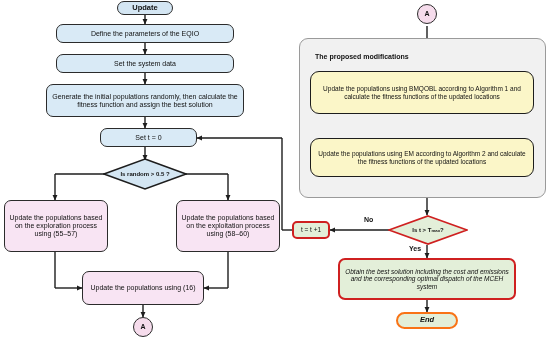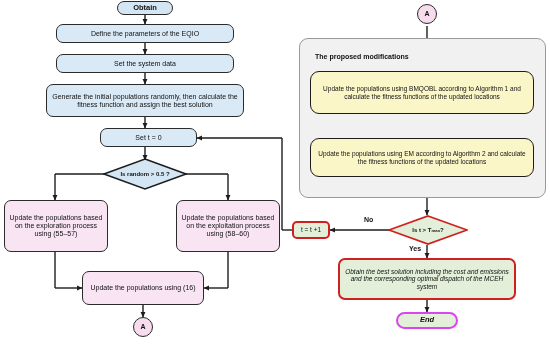--- a/index.html
+++ b/index.html
@@ -16,21 +16,21 @@
   .node{position:absolute;box-sizing:border-box;display:flex;align-items:center;
         justify-content:center;text-align:center;line-height:1.12;}
   .node span{display:block;padding:0 3px;}
 
   
   .term{            
     border-radius:999px;
     font-weight:bold;
   }
   .term.blue{background:#d4e6f3;border:1.4px solid #2b2b2b;color:#111;}
-  .term.red{background:#e3efd9;border:2px solid #d946ef;color:#111;font-style:italic;}
+  .term.red{background:#e3efd9;border:2px solid #f97316;color:#111;font-style:italic;}
 
   .proc{border-radius:7px;}
   .proc.blue{background:#d9eaf6;border:1.4px solid #2b2b2b;color:#111;}
   .proc.pink{background:#f8e4f3;border:1.4px solid #2b2b2b;color:#111;}
   .proc.yellow{background:#fbf6c8;border:1.6px solid #1d1d1d;border-radius:9px;color:#111;}
   .proc.green{background:#e3efd9;border:2px solid #cf2020;color:#111;font-style:italic;}
   .proc.greensm{background:#e3efd9;border:2px solid #cf2020;color:#111;border-radius:5px;}
 
   .conn{            
     border-radius:50%;
@@ -105,21 +105,21 @@
       <line x1="282" y1="230" x2="282" y2="138"></line>
       <line x1="282" y1="138" x2="197" y2="138" marker-end="url(#ah)"></line>
 
       <line x1="427" y1="245" x2="427" y2="258" marker-end="url(#ah)"></line>
 
       <line x1="427" y1="300" x2="427" y2="312" marker-end="url(#ah)"></line>
     </g>
   </svg>
 
   <div class="node term blue t75" style="left:117px;top:1px;width:56px;height:14px;">
-    <span>Obtain</span>
+    <span>Update</span>
   </div>
 
   <div class="node proc blue t7" style="left:56px;top:24px;width:178px;height:19px;">
     <span>Define the parameters of  the EQIO</span>
   </div>
 
   <div class="node proc blue t7" style="left:56px;top:54px;width:178px;height:19px;">
     <span>Set the system  data</span>
   </div>
 

